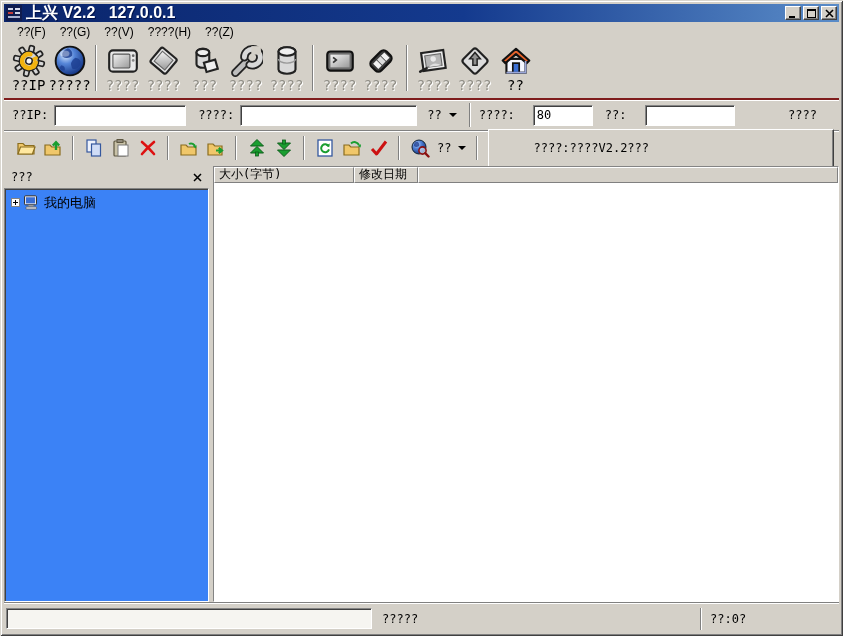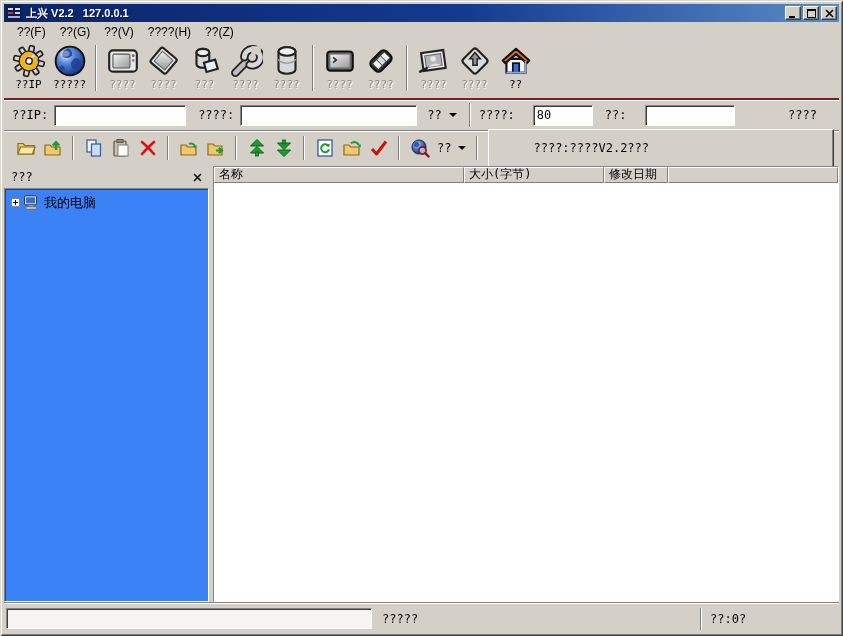--- a/index.html
+++ b/index.html
@@ -8,40 +8,40 @@
 
   #win { position:absolute; left:0; top:0; width:843px; height:636px; background:#d4d0c8;
          box-shadow: inset 1px 1px 0 #d9d6cf, inset -1px -1px 0 #404040,
                      inset 2px 2px 0 #fff, inset -2px -2px 0 #808080; }
 
   
   .titlebar { position:absolute; left:4px; top:4px; right:4px; height:18px;
               background:linear-gradient(to right,#0a246a 0%,#143a8e 55%,#5a8cc8 100%);
               display:flex; align-items:center; padding:0 2px; }
   .appicon { width:16px; height:16px; flex:0 0 16px; }
-  .title-text { color:#fff; font-weight:bold; font-size:11px; margin-left:4px; white-space:pre; flex:1;
+  .title-text { color:#fff; font-weight:bold; font-size:16px; margin-left:4px; white-space:pre; flex:1;
                 text-shadow:1px 1px 0 #00124a; }
   .winbtn { width:16px; height:14px; background:#d4d0c8; margin-left:2px;
             border:1px solid; border-color:#fff #404040 #404040 #fff;
             box-shadow: inset -1px -1px 0 #808080;
             display:flex; align-items:flex-end; justify-content:center; }
   .winbtn svg { display:block; }
 
   
   .menubar { position:absolute; left:4px; top:23px; right:4px; height:18px;
              display:flex; align-items:center; padding-left:6px; }
   .menuitem { padding:1px 7px; cursor:default; }
 
   
   .toolbar1 { position:absolute; left:4px; top:41px; right:4px; height:56px;
               display:flex; align-items:flex-start; padding-left:4px; padding-top:2px; }
   .tb1btn { width:41px; padding:1px 0 0; display:flex; flex-direction:column; align-items:center; }
   .tb1btn .icn { width:34px; height:34px; }
   .tb1btn .icn svg { width:34px; height:34px; display:block; }
-  .tb1btn .lbl { font-family:"DejaVu Sans Mono", monospace; font-size:11px; line-height:14px; color:#000; white-space:nowrap; }
+  .tb1btn .lbl { font-family:"DejaVu Sans Mono", monospace; font-size:14px; line-height:14px; color:#000; white-space:nowrap; }
   .tb1btn.disabled .lbl { color:#8e8c84; text-shadow:1px 1px 0 #fff; }
   .vsep { width:2px; border-left:1px solid #808080; border-right:1px solid #fff; }
   .toolbar1 .vsep { height:46px; margin:2px 5px 0; }
 
   
   .toolbar2 { position:absolute; left:4px; top:98px; right:4px; height:32px;
               border-top:2px solid #7f1d1d; box-shadow:inset 0 1px 0 #fff;
               display:flex; align-items:center;
               font-family:"DejaVu Sans Mono", monospace; font-size:12px; }
   .toolbar2 .vsep { height:24px; margin:0 8px; }
@@ -458,21 +458,20 @@
               <rect x="3" y="11.8" width="10.5" height="2.4" rx="0.6" fill="#cfd3de" stroke="#555" stroke-width="0.7"></rect>
               </svg>
           </span>
           <span>我的电脑</span>
         </div>
       </div>
     </div>
     <div class="splitter"></div>
     <div class="filelist">
       <div class="lv-head">
-        <div class="col" style="width:250px">名称</div>
         <div class="col" style="width:140px">大小(字节)</div>
         <div class="col" style="width:64px">修改日期</div>
         <div class="col" style="flex:1"></div>
       </div>
       <div class="lv-body"></div>
     </div>
   </div>
 
   <div class="statusbar">
     <div class="progress"></div>

